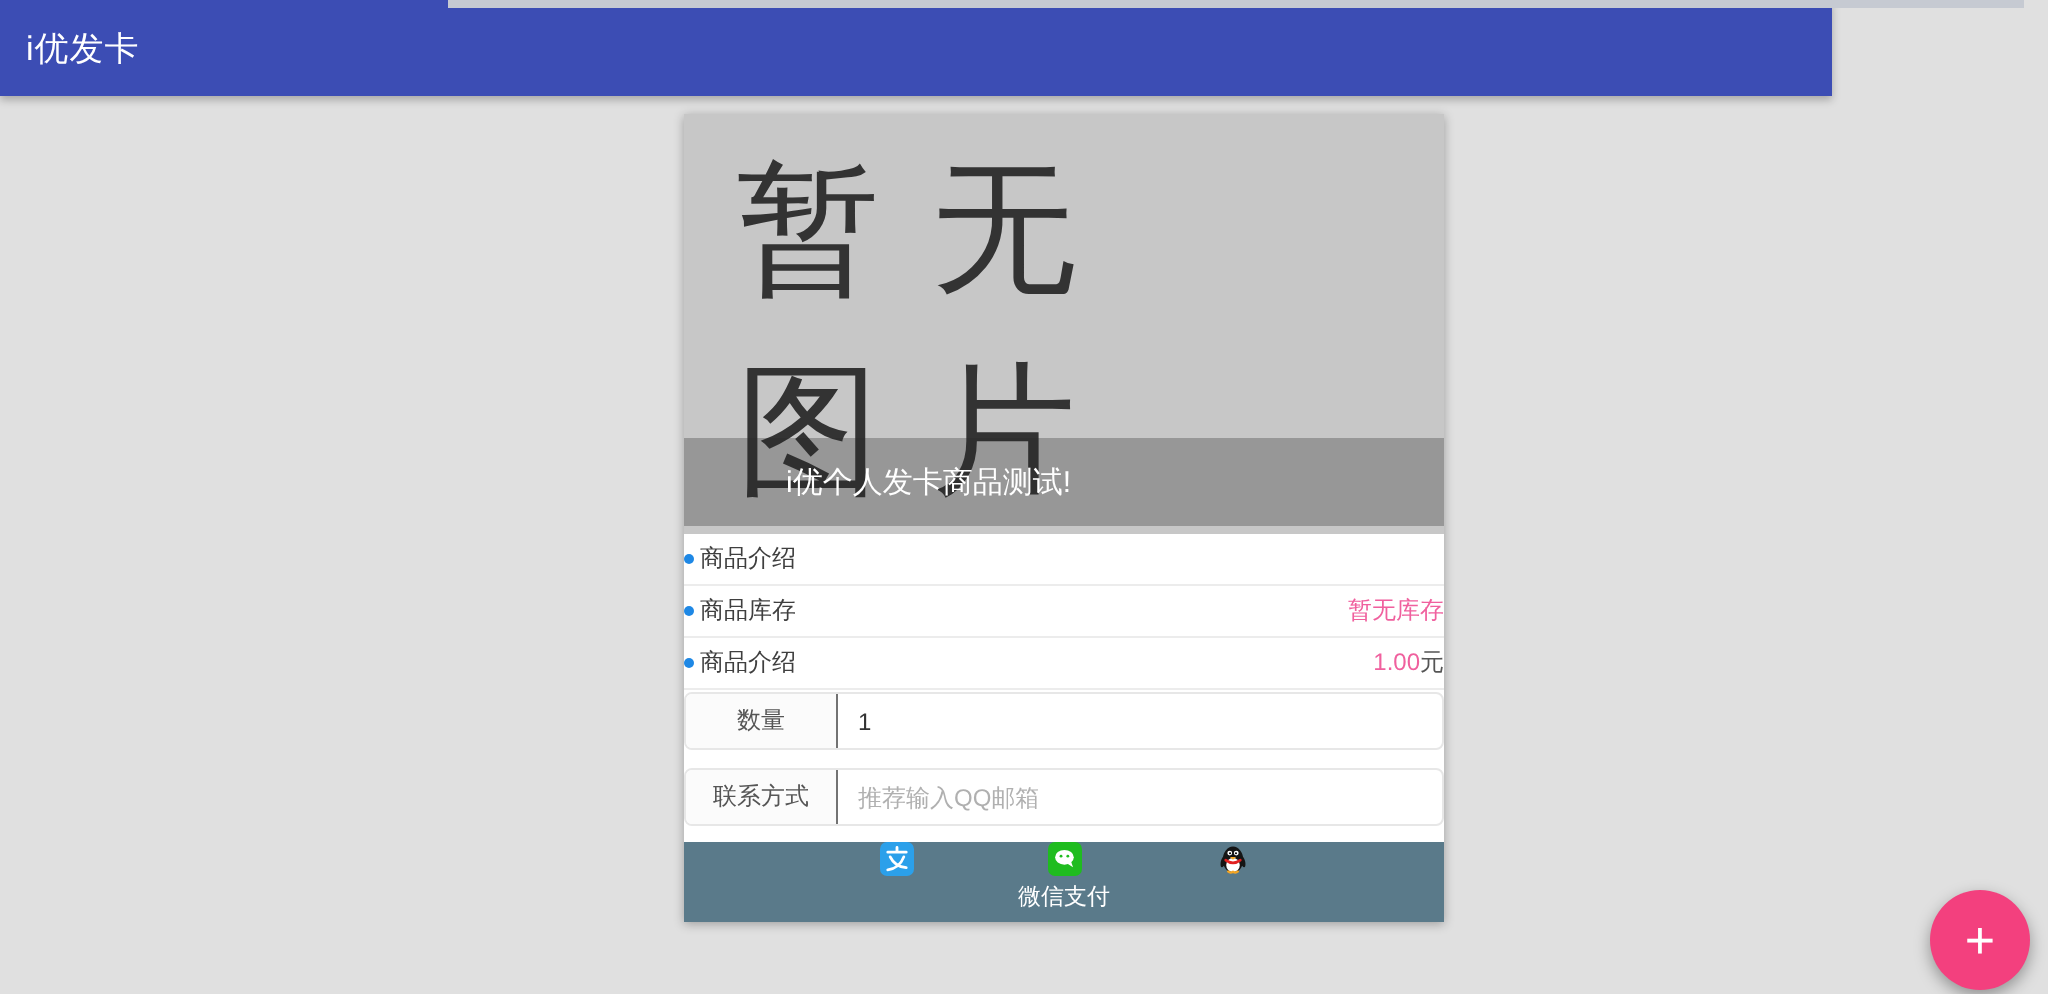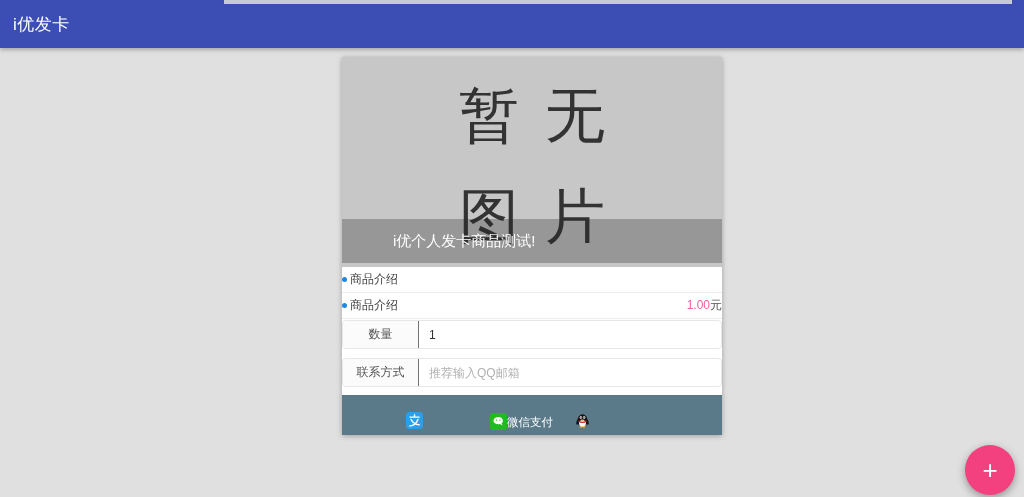--- a/index.html
+++ b/index.html
@@ -12,21 +12,21 @@
   }
 
   
   .top-strip {
     position: absolute; left: 224px; top: 0; width: 788px; height: 4px;
     background: #c6cad2; z-index: 30;
   }
 
   
   .navbar {
-    position: absolute; left: 0; top: 0; width: 1024px; height: 48px;
+    position: absolute; left: 0; top: 0; width: 916px; height: 48px;
     background: #3c4db4;
     box-shadow: 0 2px 4px rgba(0,0,0,0.25);
     display: flex; align-items: center;
     z-index: 20;
   }
   .navbar-title {
     color: #ffffff; font-size: 17px; padding-left: 13px; letter-spacing: 0.5px;
     cursor: pointer;
   }
 
@@ -37,22 +37,22 @@
     box-shadow: 0 1px 5px rgba(0,0,0,0.30);
     z-index: 10;
   }
 
   .card-image {
     position: relative; width: 100%; height: 210px;
     background: #c7c7c7; overflow: hidden;
   }
   .placeholder-text {
     padding-top: 8px; padding-left: 26px;
-    text-align: center;
-    font-size: 60px; line-height: 101px; letter-spacing: 26px;
+    text-align: left;
+    font-size: 72px; line-height: 101px; letter-spacing: 26px;
     color: #333333;
   }
   .image-overlay {
     position: absolute; left: 0; right: 0; bottom: 4px; height: 44px;
     background: rgba(40,40,40,0.30);
     display: flex; align-items: center;
   }
   .image-overlay .overlay-title {
     color: #ffffff; font-size: 15px; padding-left: 12px; margin-left: 39px;
   }
@@ -96,22 +96,22 @@
     background: transparent;
   }
   .input-group input::placeholder { color: #b0b0b0; }
 
   
   .card-footer {
     margin-top: 8px; height: 40px; background: #5a7a8a;
     display: flex; justify-content: center; align-items: flex-start;
   }
   .pay-item {
-    width: 84px; display: flex; flex-direction: row; align-items: center;
-    padding-top: 17px; cursor: pointer;
+    width: 84px; display: flex; flex-direction: column; align-items: center;
+    padding-top: 0; cursor: pointer;
   }
   .pay-item svg { display: block; }
   .pay-label {
     color: #ffffff; font-size: 11.5px; margin-top: 3px; white-space: nowrap;
   }
 
   
   .fab {
     position: absolute; left: 965px; top: 445px;
     width: 50px; height: 50px; border-radius: 50%;
@@ -144,20 +144,27 @@
     </div>
   </div>
 
   <div class="info-list">
     <div class="info-row">
       <span class="row-left">
         <span class="bullet"></span>
         <span>商品介绍</span>
       </span>
       <span class="row-value"></span>
+    </div>
+    <div class="info-row">
+      <span class="row-left">
+        <span class="bullet"></span>
+        <span>商品库存</span>
+      </span>
+      <span class="row-value pink">暂无库存</span>
     </div>
     <div class="info-row">
       <span class="row-left">
         <span class="bullet"></span>
         <span>商品介绍</span>
       </span>
       <span>
         <span class="row-value pink">1.00</span><span class="row-suffix">元</span>
       </span>
     </div>

